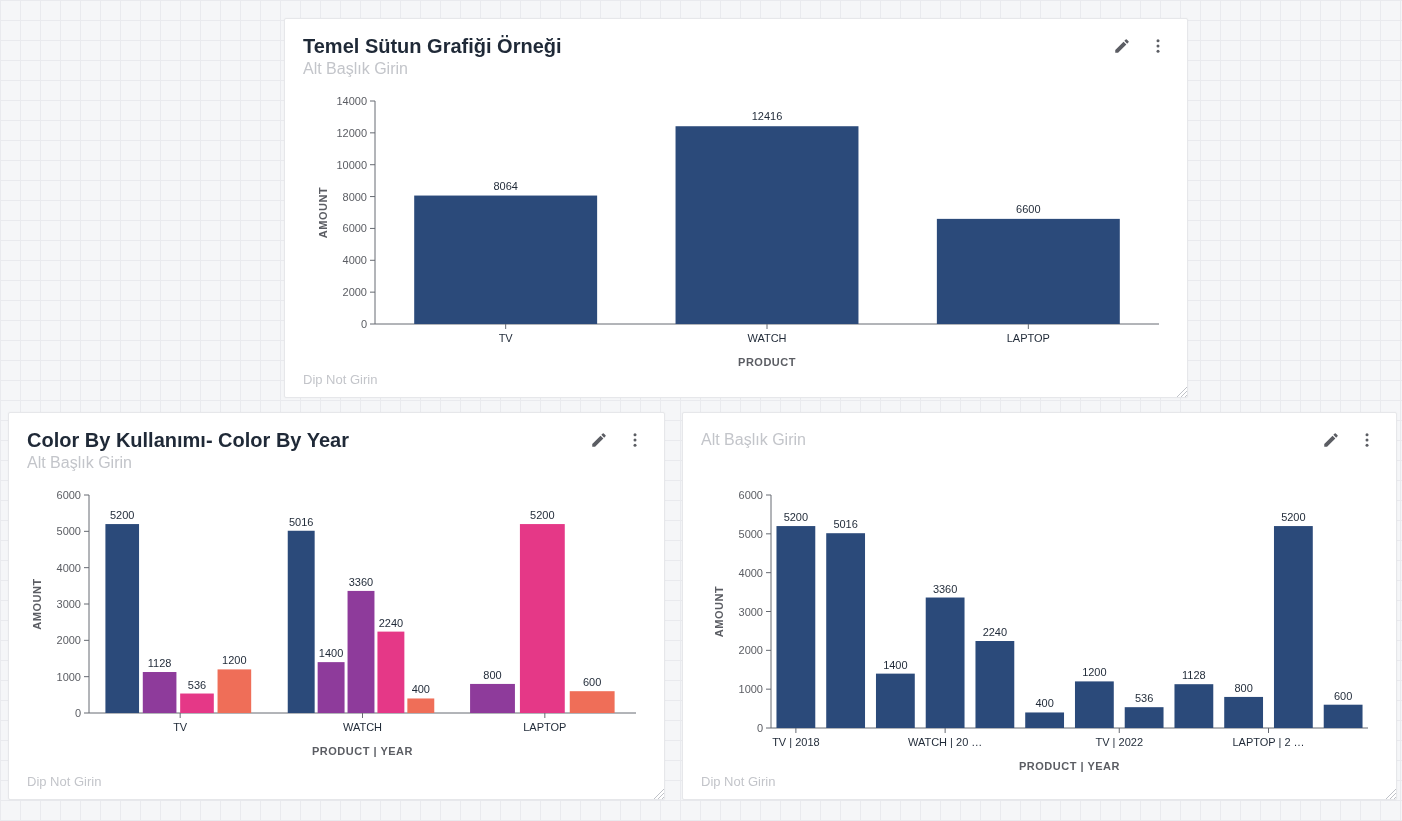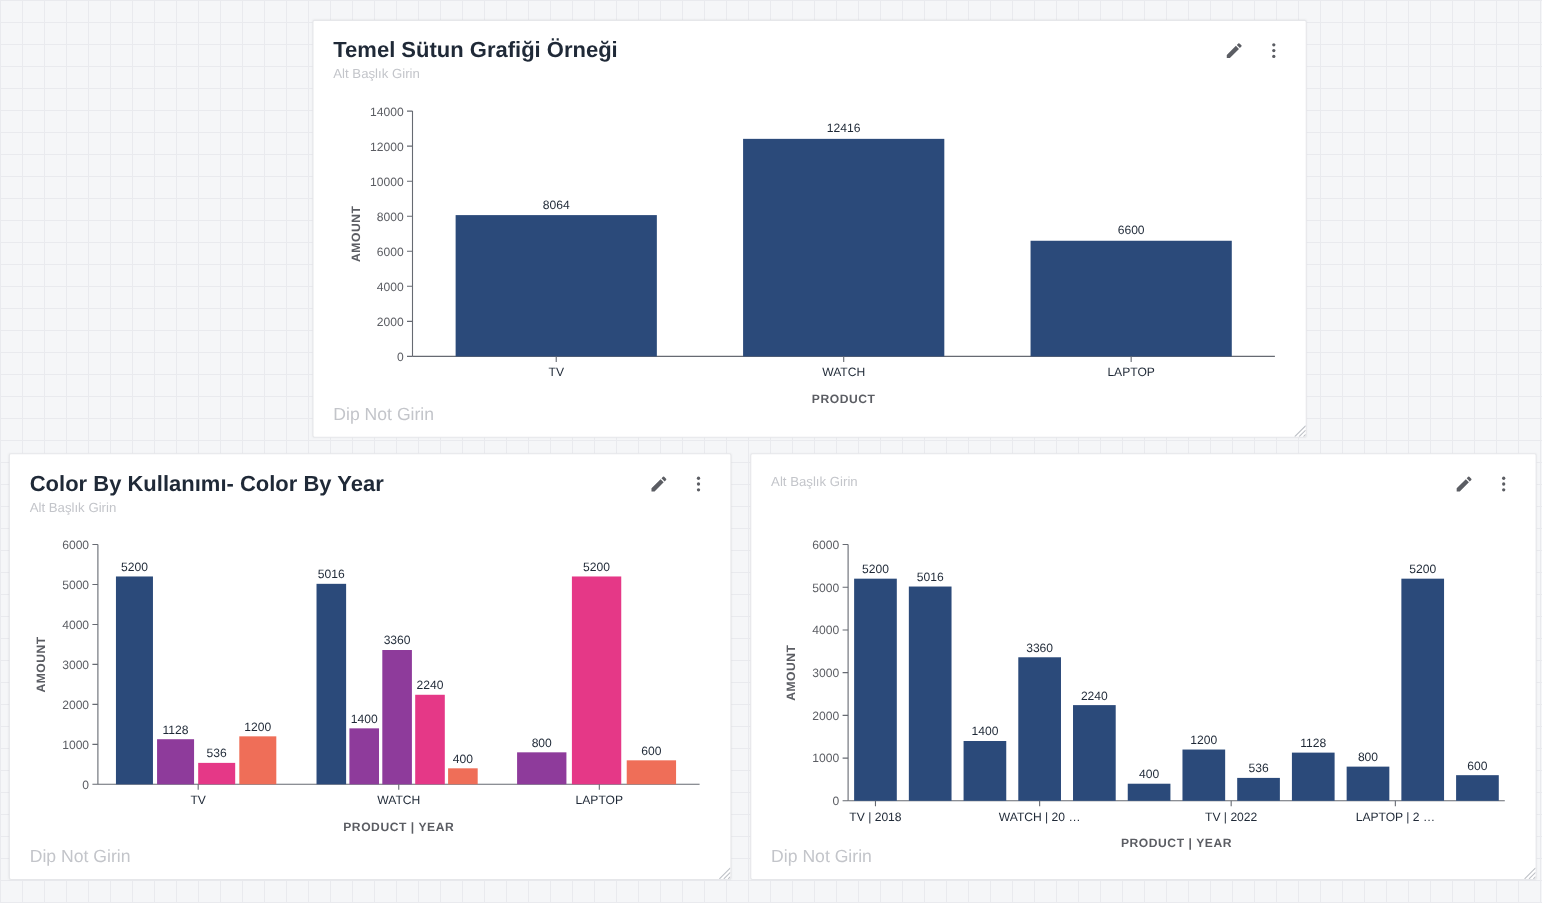--- a/index.html
+++ b/index.html
@@ -28,29 +28,29 @@
     padding: 16px 18px 0 18px;
   }
   .card-titles { flex: 1 1 auto; }
   .card-title {
     font-size: 20px;
     font-weight: 700;
     color: #1f2937;
     margin: 0;
   }
   .card-subtitle {
-    font-size: 12px;
+    font-size: 16px;
     color: #c3c5ca;
     margin: 2px 0 0 0;
   }
   .card-footer {
     position: absolute;
     left: 18px;
     bottom: 10px;
-    font-size: 16px;
+    font-size: 13px;
     color: #c3c5ca;
   }
   .card-actions { display: flex; align-items: center; gap: 14px; }
   .icon-btn {
     width: 22px; height: 22px;
     display: inline-flex; align-items: center; justify-content: center;
     color: #5b5d63;
     cursor: pointer;
     background: transparent;
     border: none;

